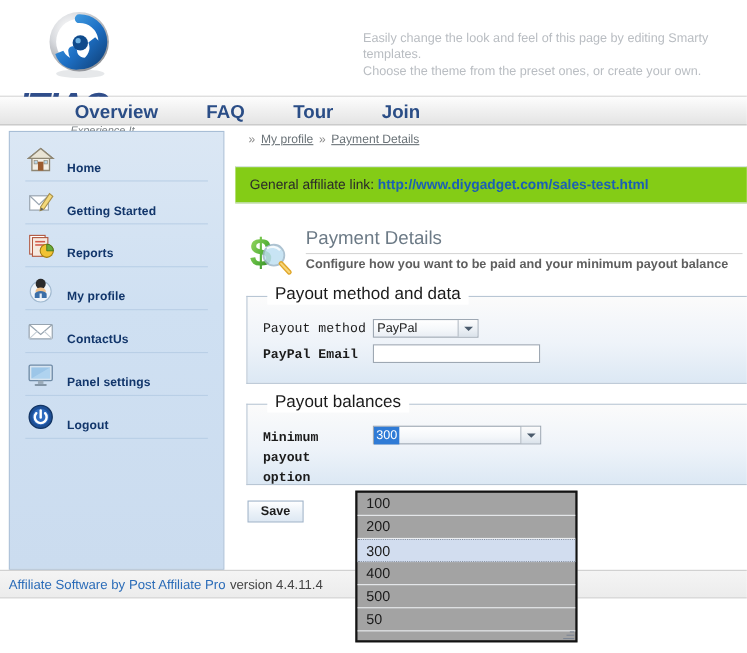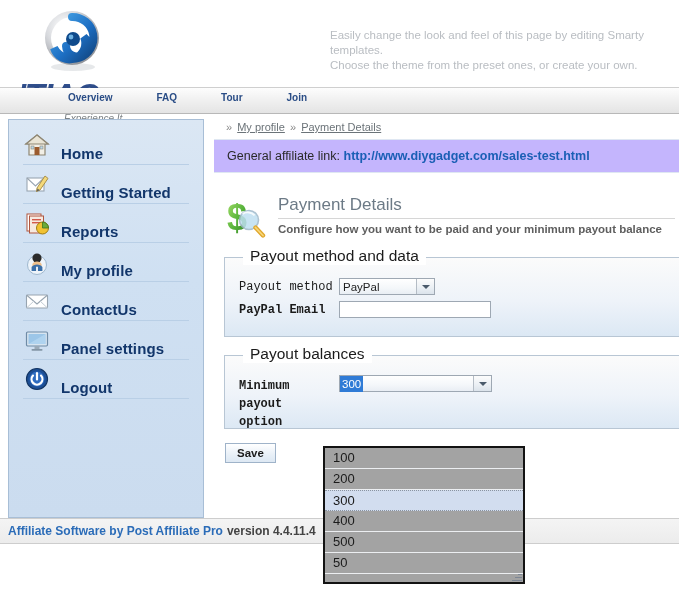--- a/index.html
+++ b/index.html
@@ -70,21 +70,21 @@
   }
   #navbar li {
     margin: 0;
     padding: 0;
   }
   #navbar a {
     display: block;
     padding: 4px 22px 4px 22px;
     color: #2a4d86;
     font-weight: bold;
-    font-size: 10px;
+    font-size: 17px;
     text-decoration: none;
     font-family: "Liberation Sans", sans-serif;
   }
 
   
   #page {
     position: relative;
     height: 480px;
   }
 
@@ -113,52 +113,52 @@
   .menu-icon {
     width: 28px;
     height: 28px;
     margin-right: 10px;
     flex: 0 0 28px;
     position: relative;
   }
   .menu-label {
     color: #12366b;
     font-weight: bold;
-    font-size: 15px;
+    font-size: 11px;
     font-family: "Liberation Sans", sans-serif;
     letter-spacing: .1px;
     margin-top: 16px;
   }
 
   
   #content {
     position: absolute;
     left: 214px;
     top: 0;
     right: 0;
     top: 0;
     height: 400px;
   }
   #breadcrumb {
-    padding: 7px 0 6px 10px;
+    padding: 7px 0 18px 10px;
     font-size: 11px;
     color: #777;
   }
   #breadcrumb .sep {
     color: #888;
     margin: 0 2px;
     font-size: 11px;
   }
   #breadcrumb a {
     color: #6b7378;
     text-decoration: underline;
     font-size: 11px;
   }
   #affiliate-bar {
-    background: #c4b5fd;
+    background: #84cc16;
     border-top: 1px solid #dfe7f2;
     border-bottom: 1px solid #dfe7f2;
     padding: 9px 16px 9px 13px;
     font-size: 12.5px;
     color: #2a2a2a;
   }
   #affiliate-bar a {
     color: #1b5fb5;
     font-weight: bold;
     text-decoration: none;
@@ -352,21 +352,20 @@
     height: 26px;
     background: linear-gradient(to bottom, #f4f4f4 0%, #ececec 100%);
     border-top: 1px solid #cdcdcd;
     border-bottom: 1px solid #cdcdcd;
     box-sizing: border-box;
     display: flex;
     align-items: center;
     padding-left: 8px;
     font-size: 12px;
     color: #444;
-    font-weight: bold;
   }
   #footer a {
     color: #2b6cb8;
     text-decoration: none;
     font-size: 12px;
   }
   #footer .ver { margin-left: 4px; color: #444; }
 </style>
 </head>
 <body>

